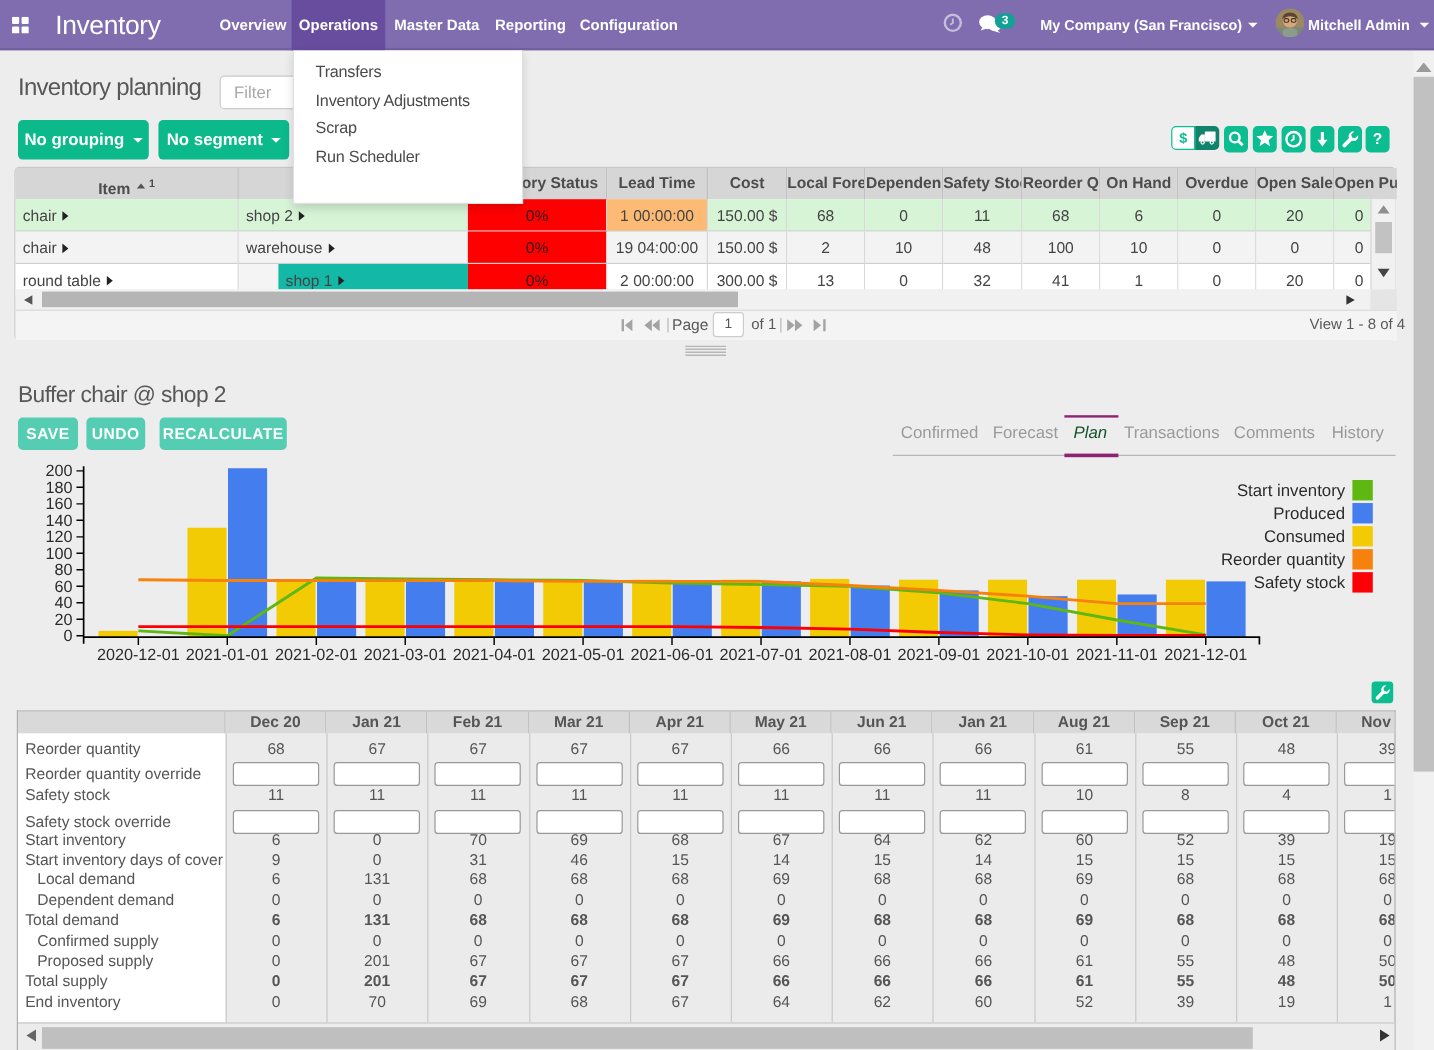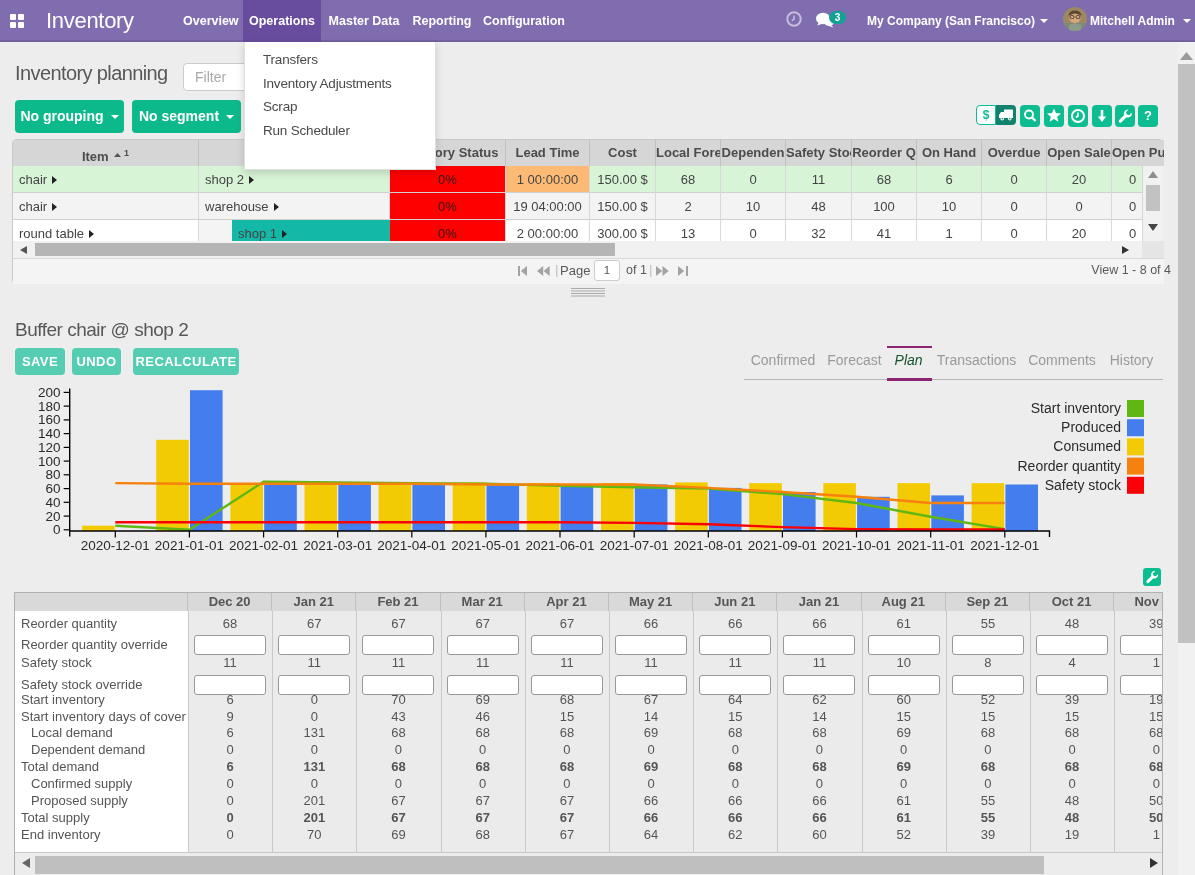--- a/index.html
+++ b/index.html
@@ -439,21 +439,21 @@
 <div class="bnum" style="left:594.0px;top:98.5px;width:84.2px;">67</div>
 <div class="bnum" style="left:678.2px;top:98.5px;width:84.2px;">64</div>
 <div class="bnum" style="left:762.4px;top:98.5px;width:84.2px;">62</div>
 <div class="bnum" style="left:846.6px;top:98.5px;width:84.2px;">60</div>
 <div class="bnum" style="left:930.8px;top:98.5px;width:84.2px;">52</div>
 <div class="bnum" style="left:1015.0px;top:98.5px;width:84.2px;">39</div>
 <div class="bnum" style="left:1099.2px;top:98.5px;width:84.2px;">19</div>
 <div class="blabel" style="left:6px;top:115.5px;">Start inventory days of cover</div>
 <div class="bnum" style="left:173.0px;top:115.5px;width:84.2px;">9</div>
 <div class="bnum" style="left:257.2px;top:115.5px;width:84.2px;">0</div>
-<div class="bnum" style="left:341.4px;top:115.5px;width:84.2px;">43</div>
+<div class="bnum" style="left:341.4px;top:115.5px;width:84.2px;">31</div>
 <div class="bnum" style="left:425.6px;top:115.5px;width:84.2px;">46</div>
 <div class="bnum" style="left:509.8px;top:115.5px;width:84.2px;">15</div>
 <div class="bnum" style="left:594.0px;top:115.5px;width:84.2px;">14</div>
 <div class="bnum" style="left:678.2px;top:115.5px;width:84.2px;">15</div>
 <div class="bnum" style="left:762.4px;top:115.5px;width:84.2px;">14</div>
 <div class="bnum" style="left:846.6px;top:115.5px;width:84.2px;">15</div>
 <div class="bnum" style="left:930.8px;top:115.5px;width:84.2px;">15</div>
 <div class="bnum" style="left:1015.0px;top:115.5px;width:84.2px;">15</div>
 <div class="bnum" style="left:1099.2px;top:115.5px;width:84.2px;">15</div>
 <div class="blabel" style="left:16px;top:132.0px;">Local demand</div>

